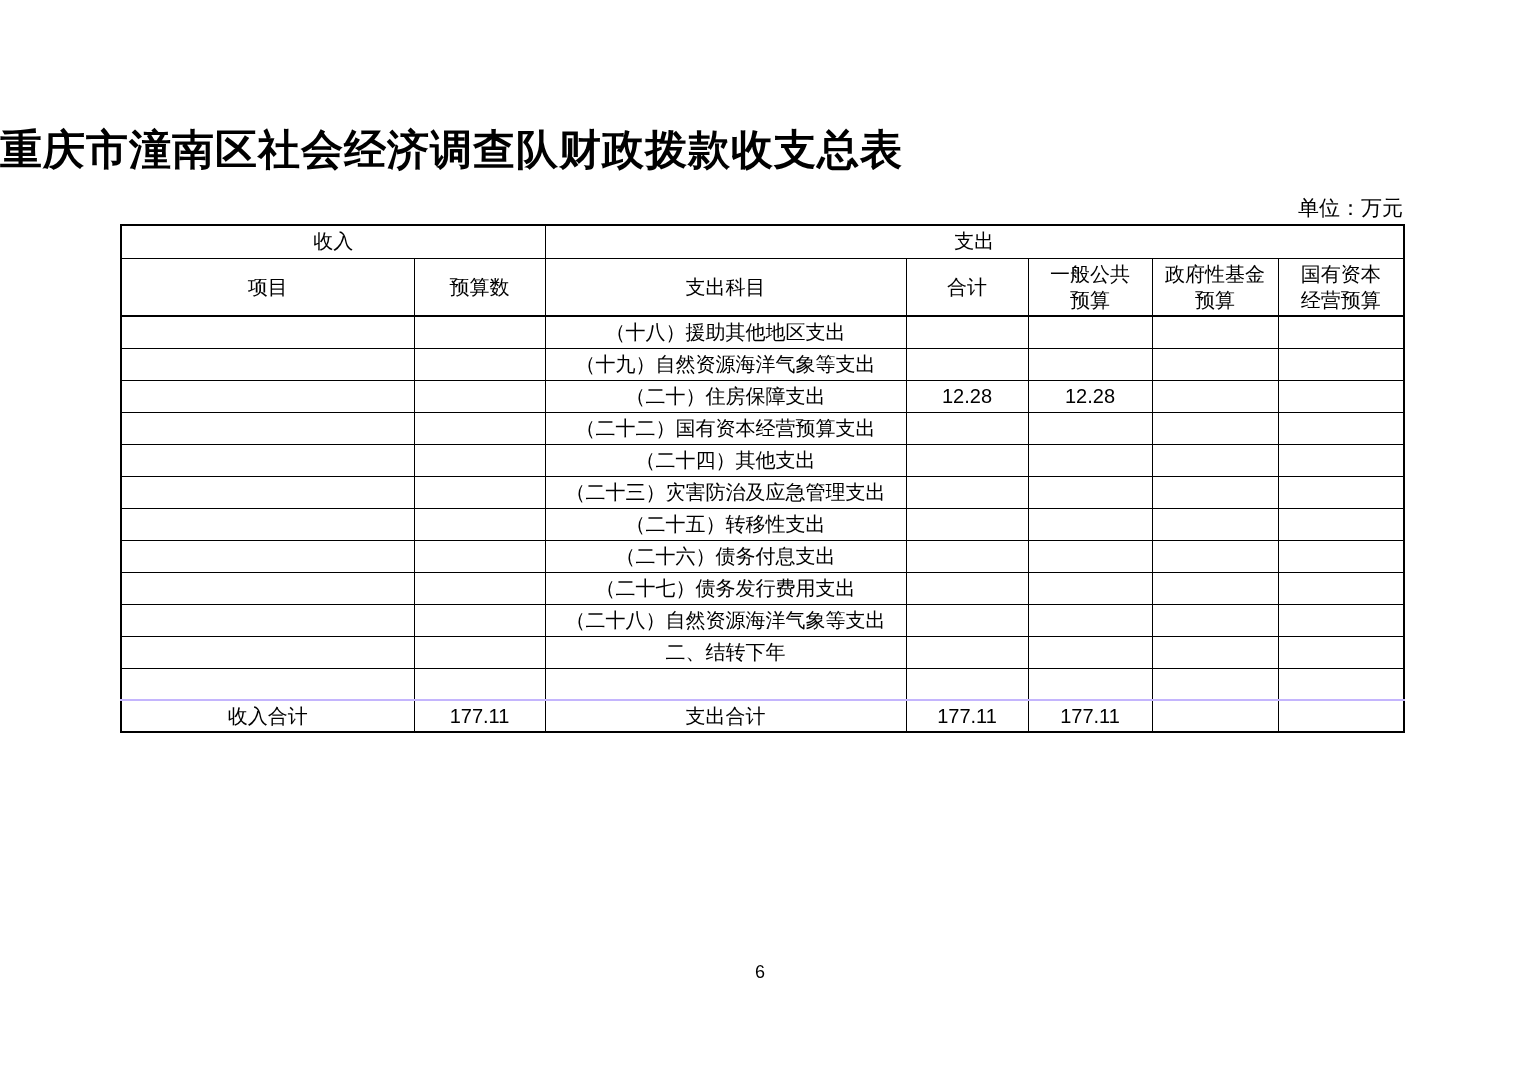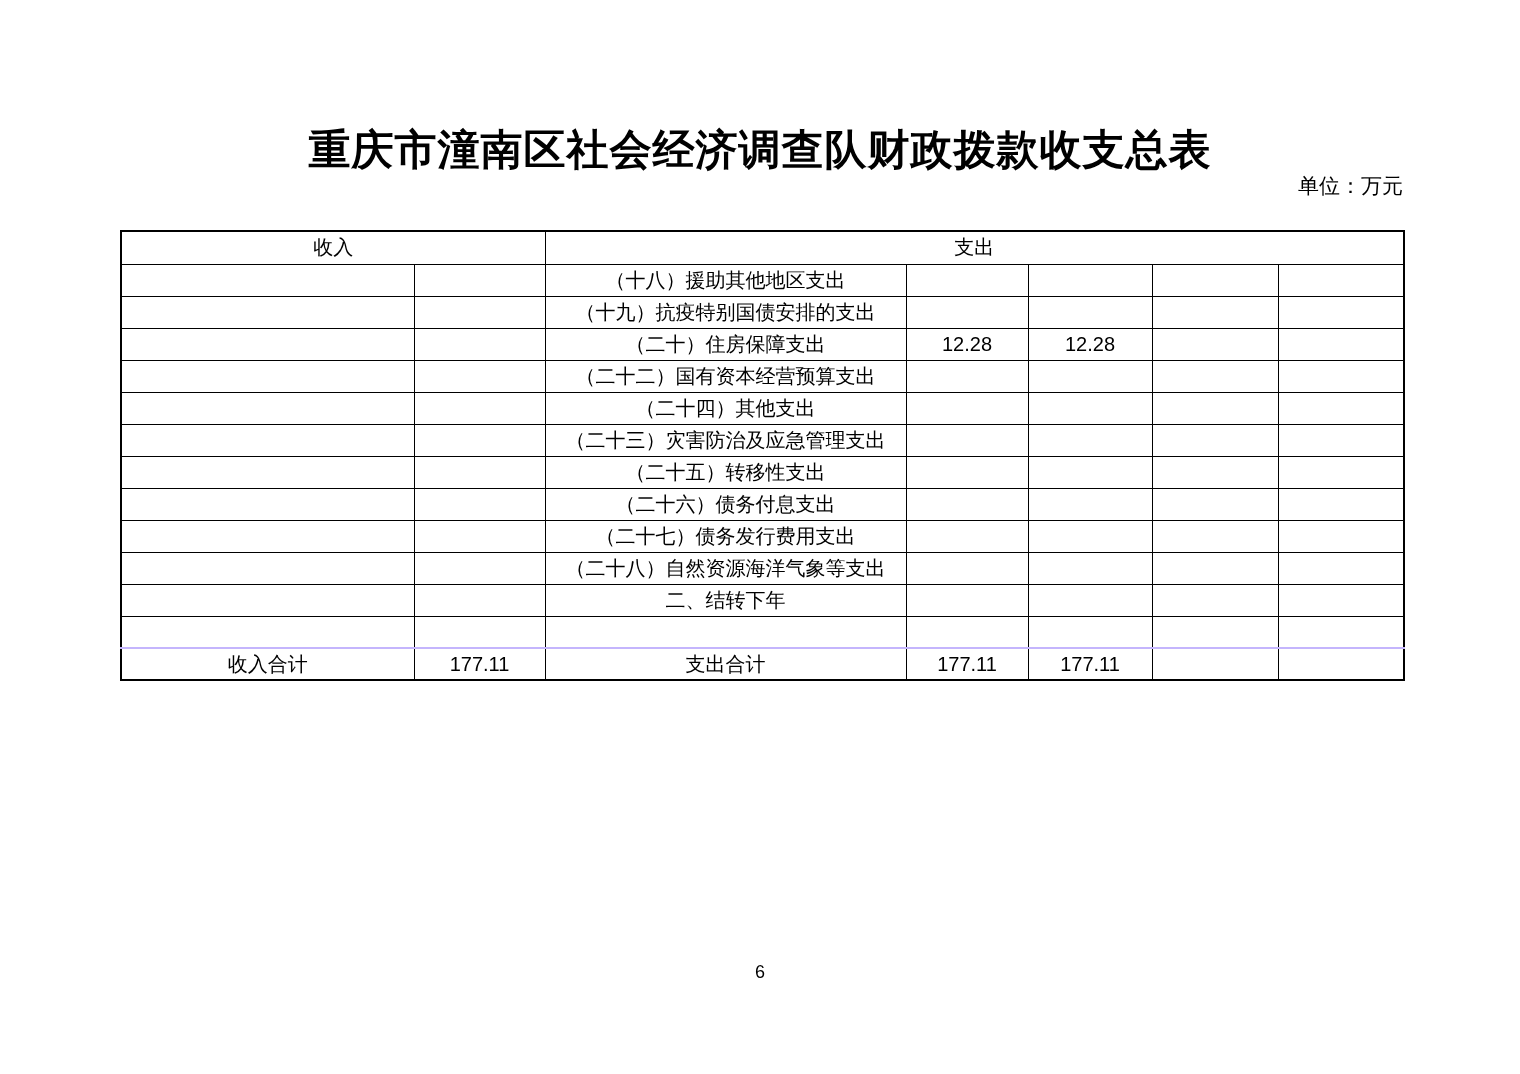--- a/index.html
+++ b/index.html
@@ -13,39 +13,39 @@
     height: 1074px;
     font-family: "Liberation Serif", "DejaVu Serif", serif;
     color: #000000;
     overflow: hidden;
   }
   .doc-title {
     position: absolute;
     top: 124px;
     left: 0;
     width: 100%;
-    text-align: center;
+    text-align: left;
     font-size: 42px;
     font-weight: bold;
     line-height: 52px;
     letter-spacing: 1px;
     white-space: nowrap;
   }
   .unit-note {
     position: absolute;
-    top: 173px;
+    top: 195px;
     left: 120px;
     width: 1283px;
     text-align: right;
     font-size: 21px;
     line-height: 26px;
   }
   table.budget-table {
     position: absolute;
-    top: 230px;
+    top: 224px;
     left: 120px;
     width: 1283px;
     border-collapse: collapse;
     table-layout: fixed;
     border: 2px solid #000000;
   }
   table.budget-table td {
     border: 1px solid #000000;
     font-size: 20px;
     text-align: center;
@@ -99,34 +99,46 @@
     <col style="width:122px">
     <col style="width:124px">
     <col style="width:126px">
     <col style="width:126px">
   </colgroup>
   <tbody>
     <tr class="group-header-row">
       <td colspan="2">收入</td>
       <td colspan="5">支出</td>
     </tr>
+    <tr class="col-header-row">
+      <td>项目</td>
+      <td>预算数</td>
+      <td>支出科目</td>
+      <td>合计</td>
+      <td class="wrap2">一般公共
+预算</td>
+      <td class="wrap2">政府性基金
+预算</td>
+      <td class="wrap2">国有资本
+经营预算</td>
+    </tr>
 
     <tr class="body-row">
       <td></td>
       <td class="num"></td>
       <td class="subject-left">（十八）援助其他地区支出</td>
       <td class="num"></td>
       <td class="num"></td>
       <td class="num"></td>
       <td class="num"></td>
     </tr>
     <tr class="body-row">
       <td></td>
       <td class="num"></td>
-      <td class="subject-left">（十九）抗疫特别国债安排的支出</td>
+      <td class="subject-left">（十九）自然资源海洋气象等支出</td>
       <td class="num"></td>
       <td class="num"></td>
       <td class="num"></td>
       <td class="num"></td>
     </tr>
     <tr class="body-row">
       <td></td>
       <td class="num"></td>
       <td class="subject-left">（二十）住房保障支出</td>
       <td class="num">12.28</td>

